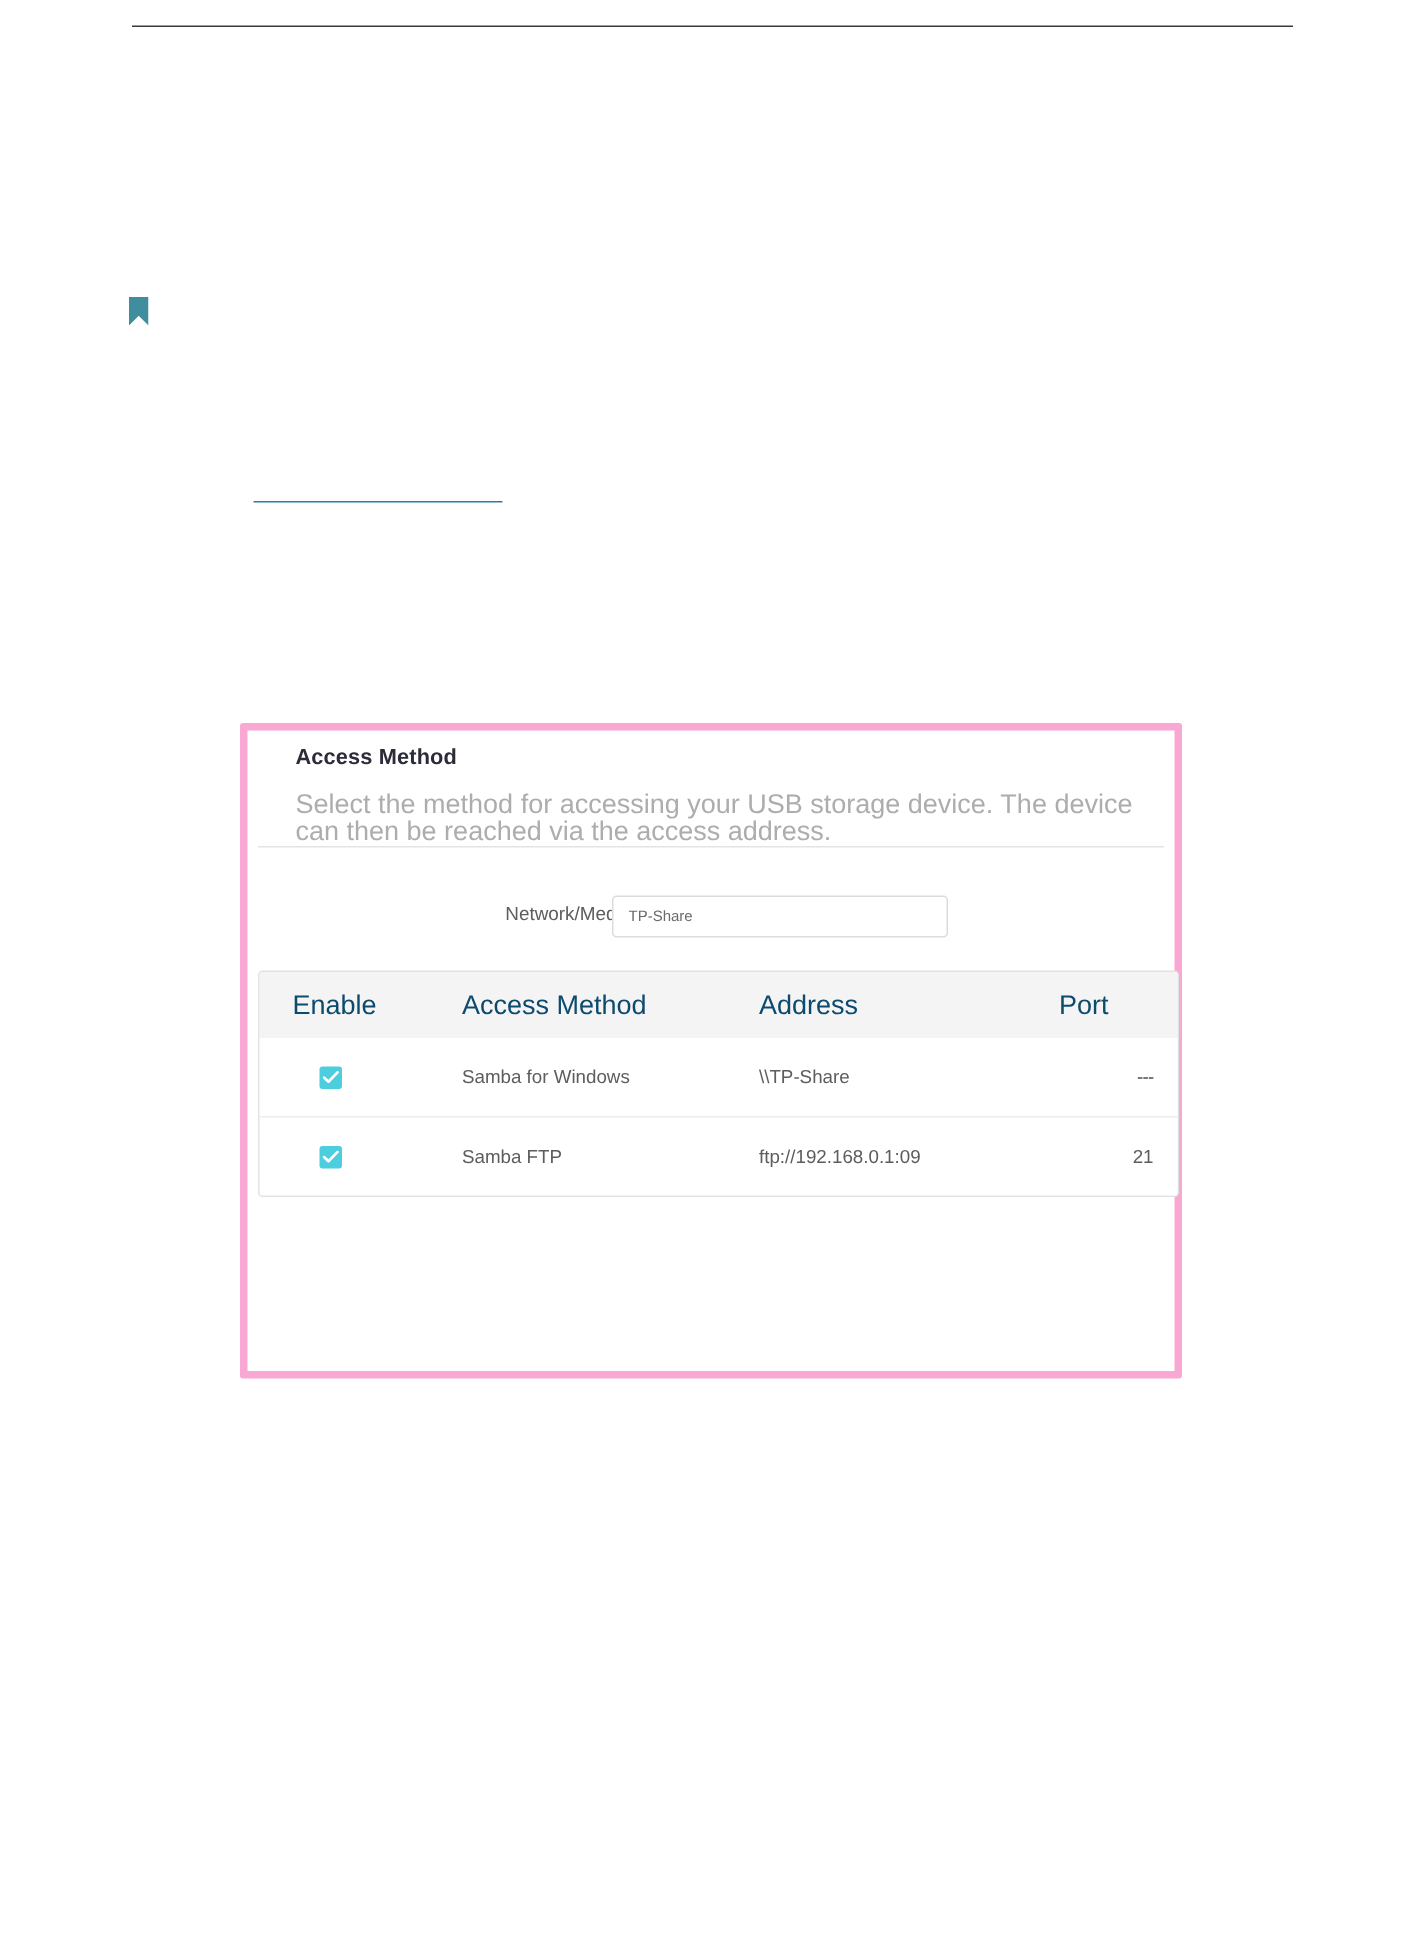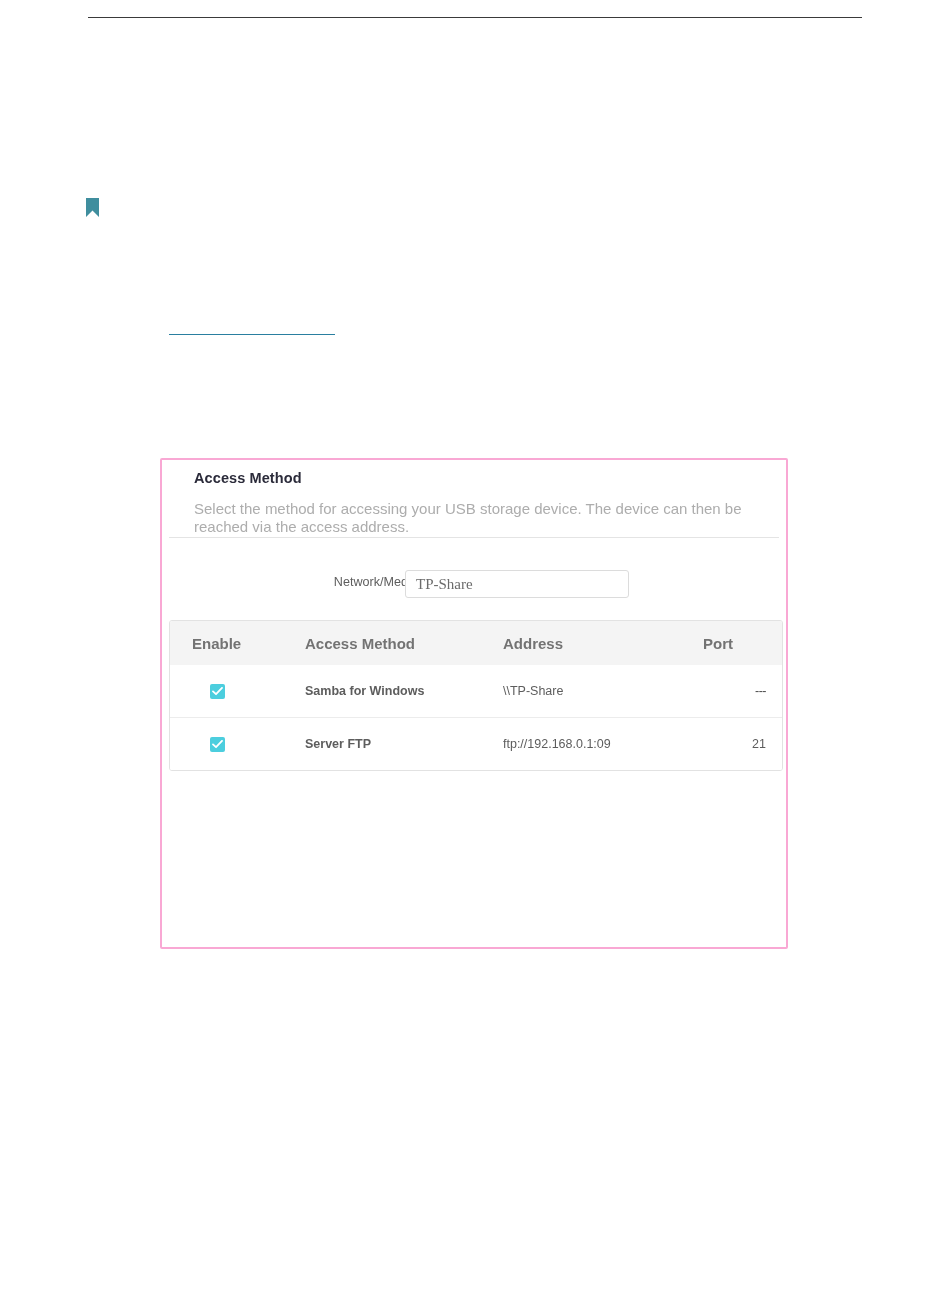--- a/index.html
+++ b/index.html
@@ -47,45 +47,45 @@
     line-height: 18px;
     text-decoration: none;
     white-space: nowrap;
     overflow: hidden;
   }
 
   
   .card {
     position: absolute;
     left: 160px;
-    top: 458px;
+    top: 482px;
     width: 628px;
-    height: 491px;
+    height: 437px;
     box-sizing: border-box;
     background: #ffffff;
-    border: 2px solid #f9a8d4;
+    border: 5px solid #f9a8d4;
     border-radius: 2px;
   }
 
   .card-title {
     position: absolute;
     left: 32px;
     top: 10px;
     font-size: 14.5px;
     font-weight: bold;
     color: #2b2b3a;
     letter-spacing: 0.1px;
   }
 
   .card-desc {
     position: absolute;
     left: 32px;
     top: 40px;
     width: 560px;
-    font-size: 15px;
+    font-size: 18px;
     line-height: 18px;
     color: #adadad;
   }
 
   .card-divider {
     position: absolute;
     left: 7px;
     top: 77px;
     right: 7px;
     height: 0;
@@ -112,22 +112,22 @@
   .servername-input {
     position: absolute;
     left: 243px;
     top: 0;
     width: 224px;
     height: 28px;
     box-sizing: border-box;
     border: 1px solid #dcdcdc;
     border-radius: 3px;
     background: #fff;
-    font-family: Liberation Serif, serif;
-    font-size: 15px;
+    font-family: Liberation Sans, sans-serif;
+    font-size: 10px;
     color: #6b6b6b;
     padding: 0 10px;
     outline: none;
   }
 
   
   .table-wrap {
     position: absolute;
     left: 7px;
     top: 160px;
@@ -142,23 +142,23 @@
   .tbl {
     width: 100%;
     border-collapse: collapse;
     table-layout: fixed;
   }
 
   .tbl thead tr {
     background: #f4f4f4;
   }
   .tbl thead th {
-    font-size: 15px;
-    font-weight: bold;
-    color: #737373;
+    font-size: 18px;
+    font-weight: normal;
+    color: #0c4a6e;
     text-align: left;
     padding: 0;
     height: 44px;
     vertical-align: middle;
   }
 
   .col-enable  { width: 135px; }
   .col-method  { width: 198px; }
   .col-address { width: 200px; }
   .col-port    { width: 81px;  }
@@ -176,21 +176,21 @@
     vertical-align: middle;
     background: #fff;
   }
   .tbl tbody tr + tr td {
     border-top: 1px solid #ececec;
   }
   
   .tbl tbody tr + tr td:first-child { background-clip: padding-box; }
 
   .td-enable  { padding-left: 40px !important; }
-  .td-method  { padding-left: 0 !important; font-weight: bold; }
+  .td-method  { padding-left: 0 !important; }
   .td-address { padding-left: 0 !important; }
   .td-port    { text-align: right !important; padding-right: 18px !important; }
 
   
   .chk {
     display: inline-block;
     width: 15px;
     height: 15px;
     border-radius: 2px;
     background: #4ccede;
@@ -286,21 +286,21 @@
         </tr>
 
         <tr>
           <td class="td-enable">
             <span class="chk">
               <svg width="11" height="9" viewBox="0 0 11 9" xmlns="http://www.w3.org/2000/svg">
                 <path d="M1 4.4 L4 7.2 L10 0.9" fill="none" stroke="#ffffff" stroke-width="1.8" stroke-linecap="round" stroke-linejoin="round"></path>
               </svg>
             </span>
           </td>
-          <td class="td-method">Server FTP</td>
+          <td class="td-method">Samba FTP</td>
           <td class="td-address">
             <div class="addr-stack">
               <div>ftp://192.168.0.1:09</div>
             </div>
           </td>
           <td class="td-port">
             <span>21</span>
           </td>
         </tr>
 

